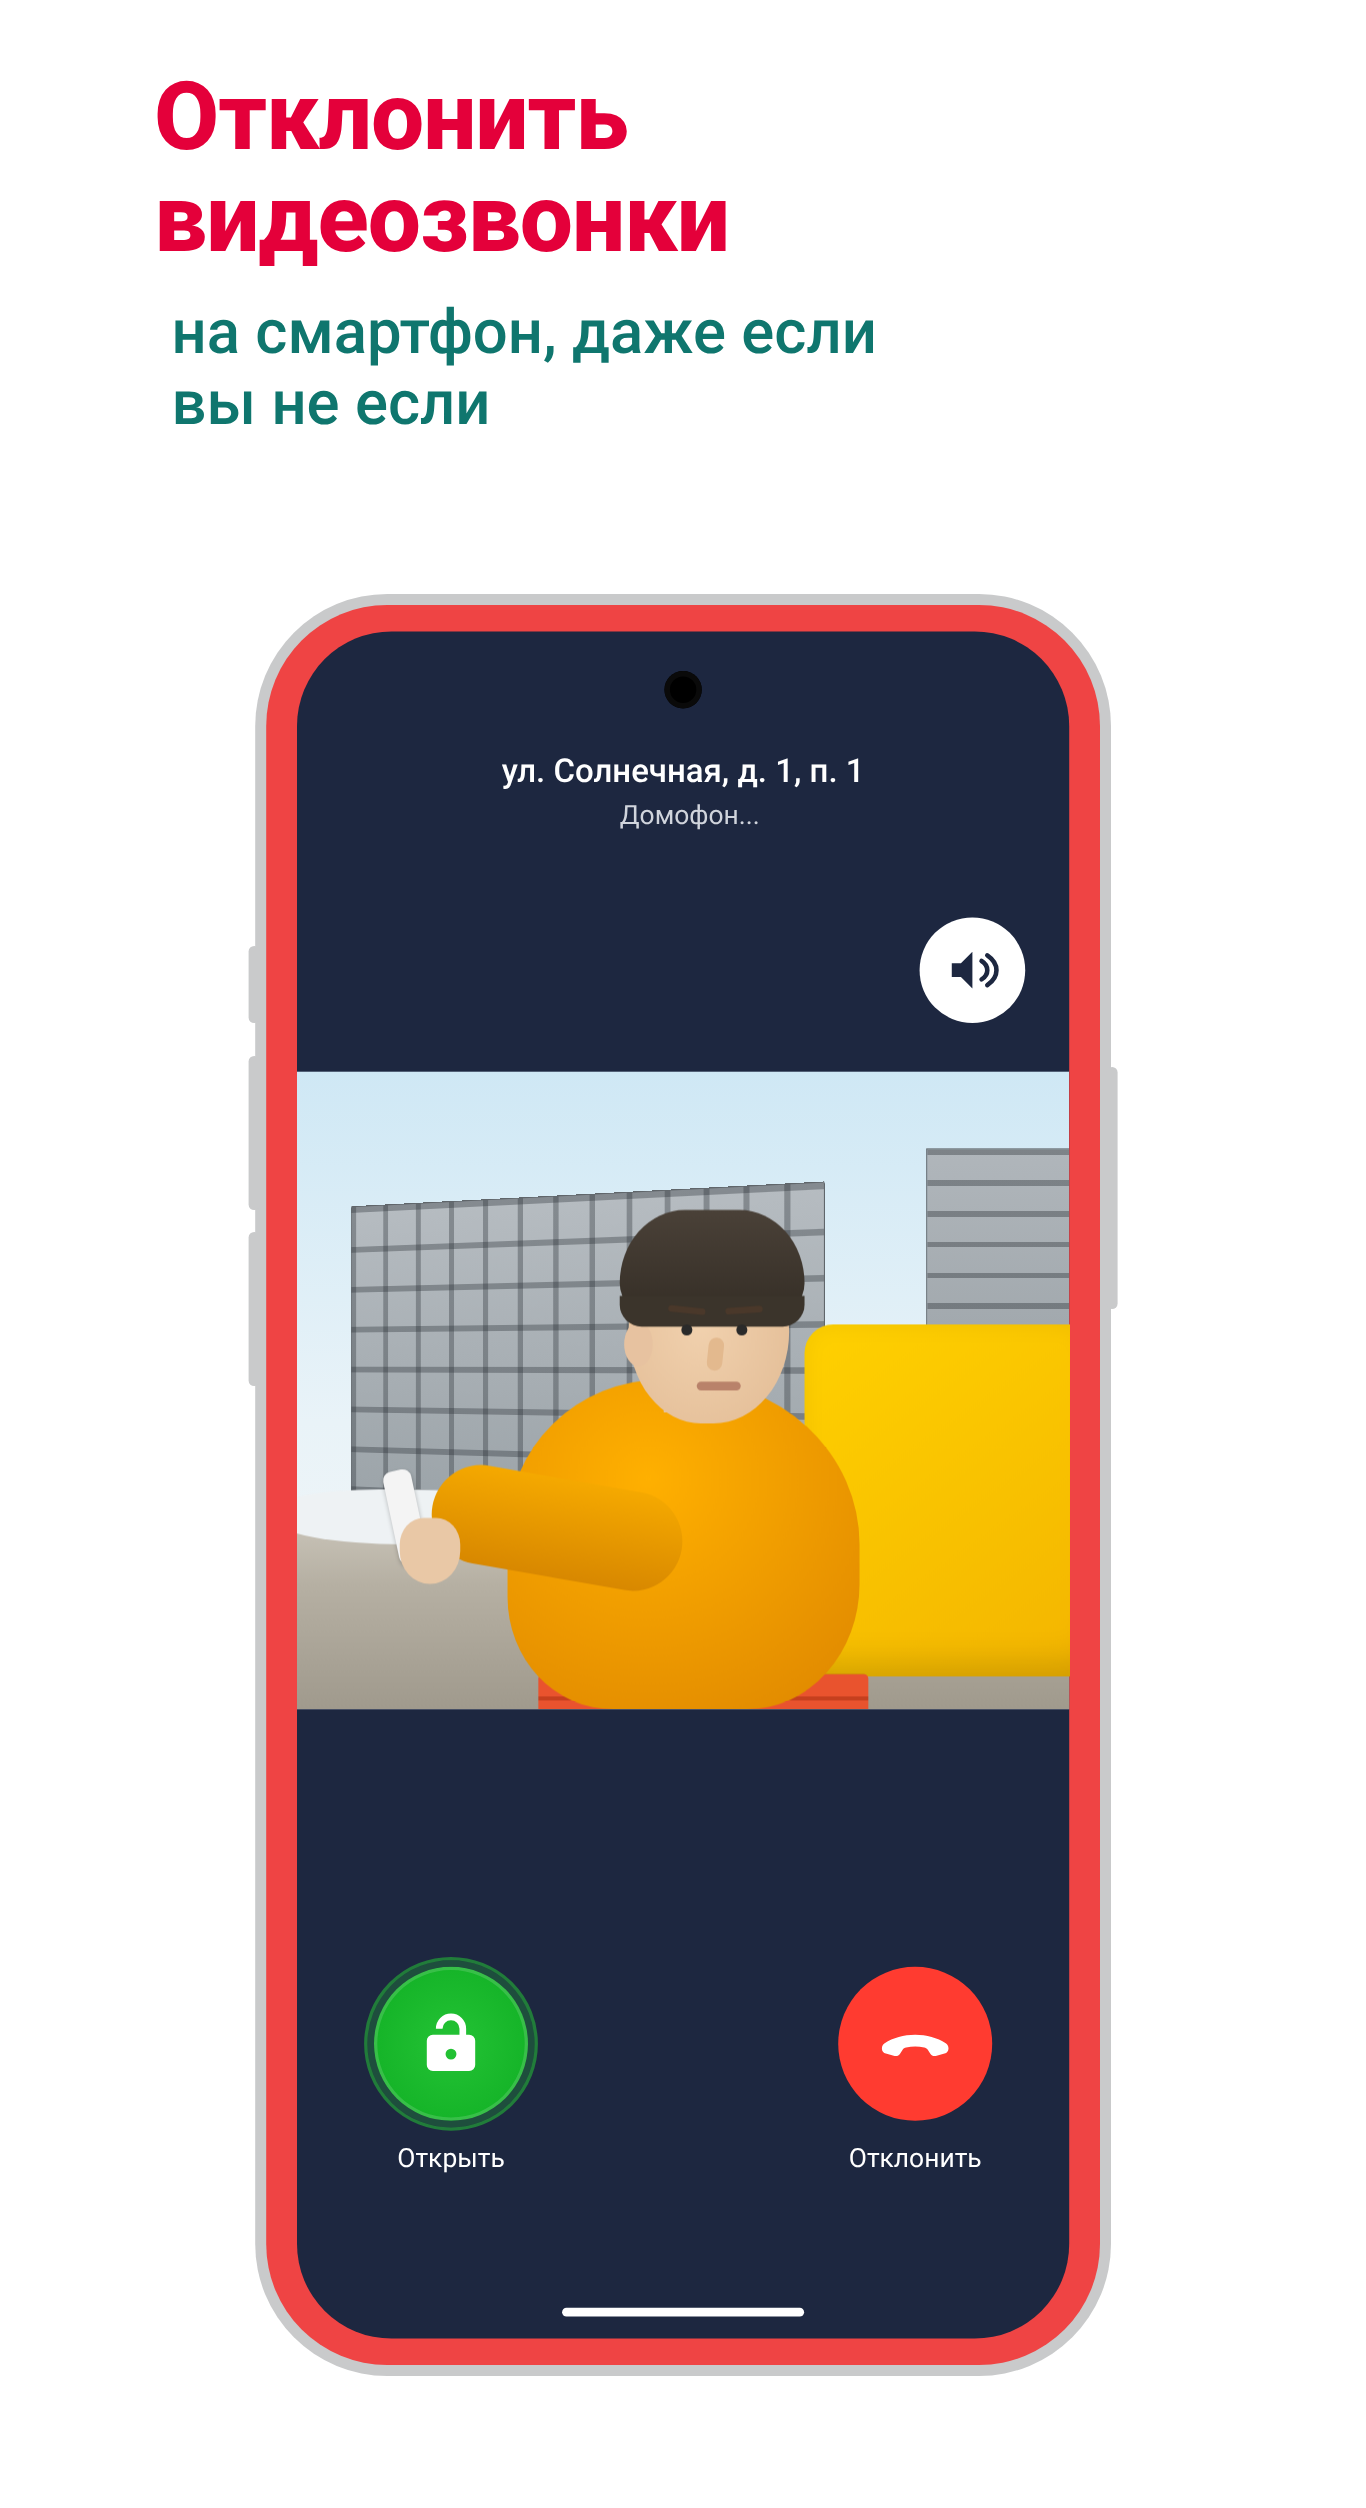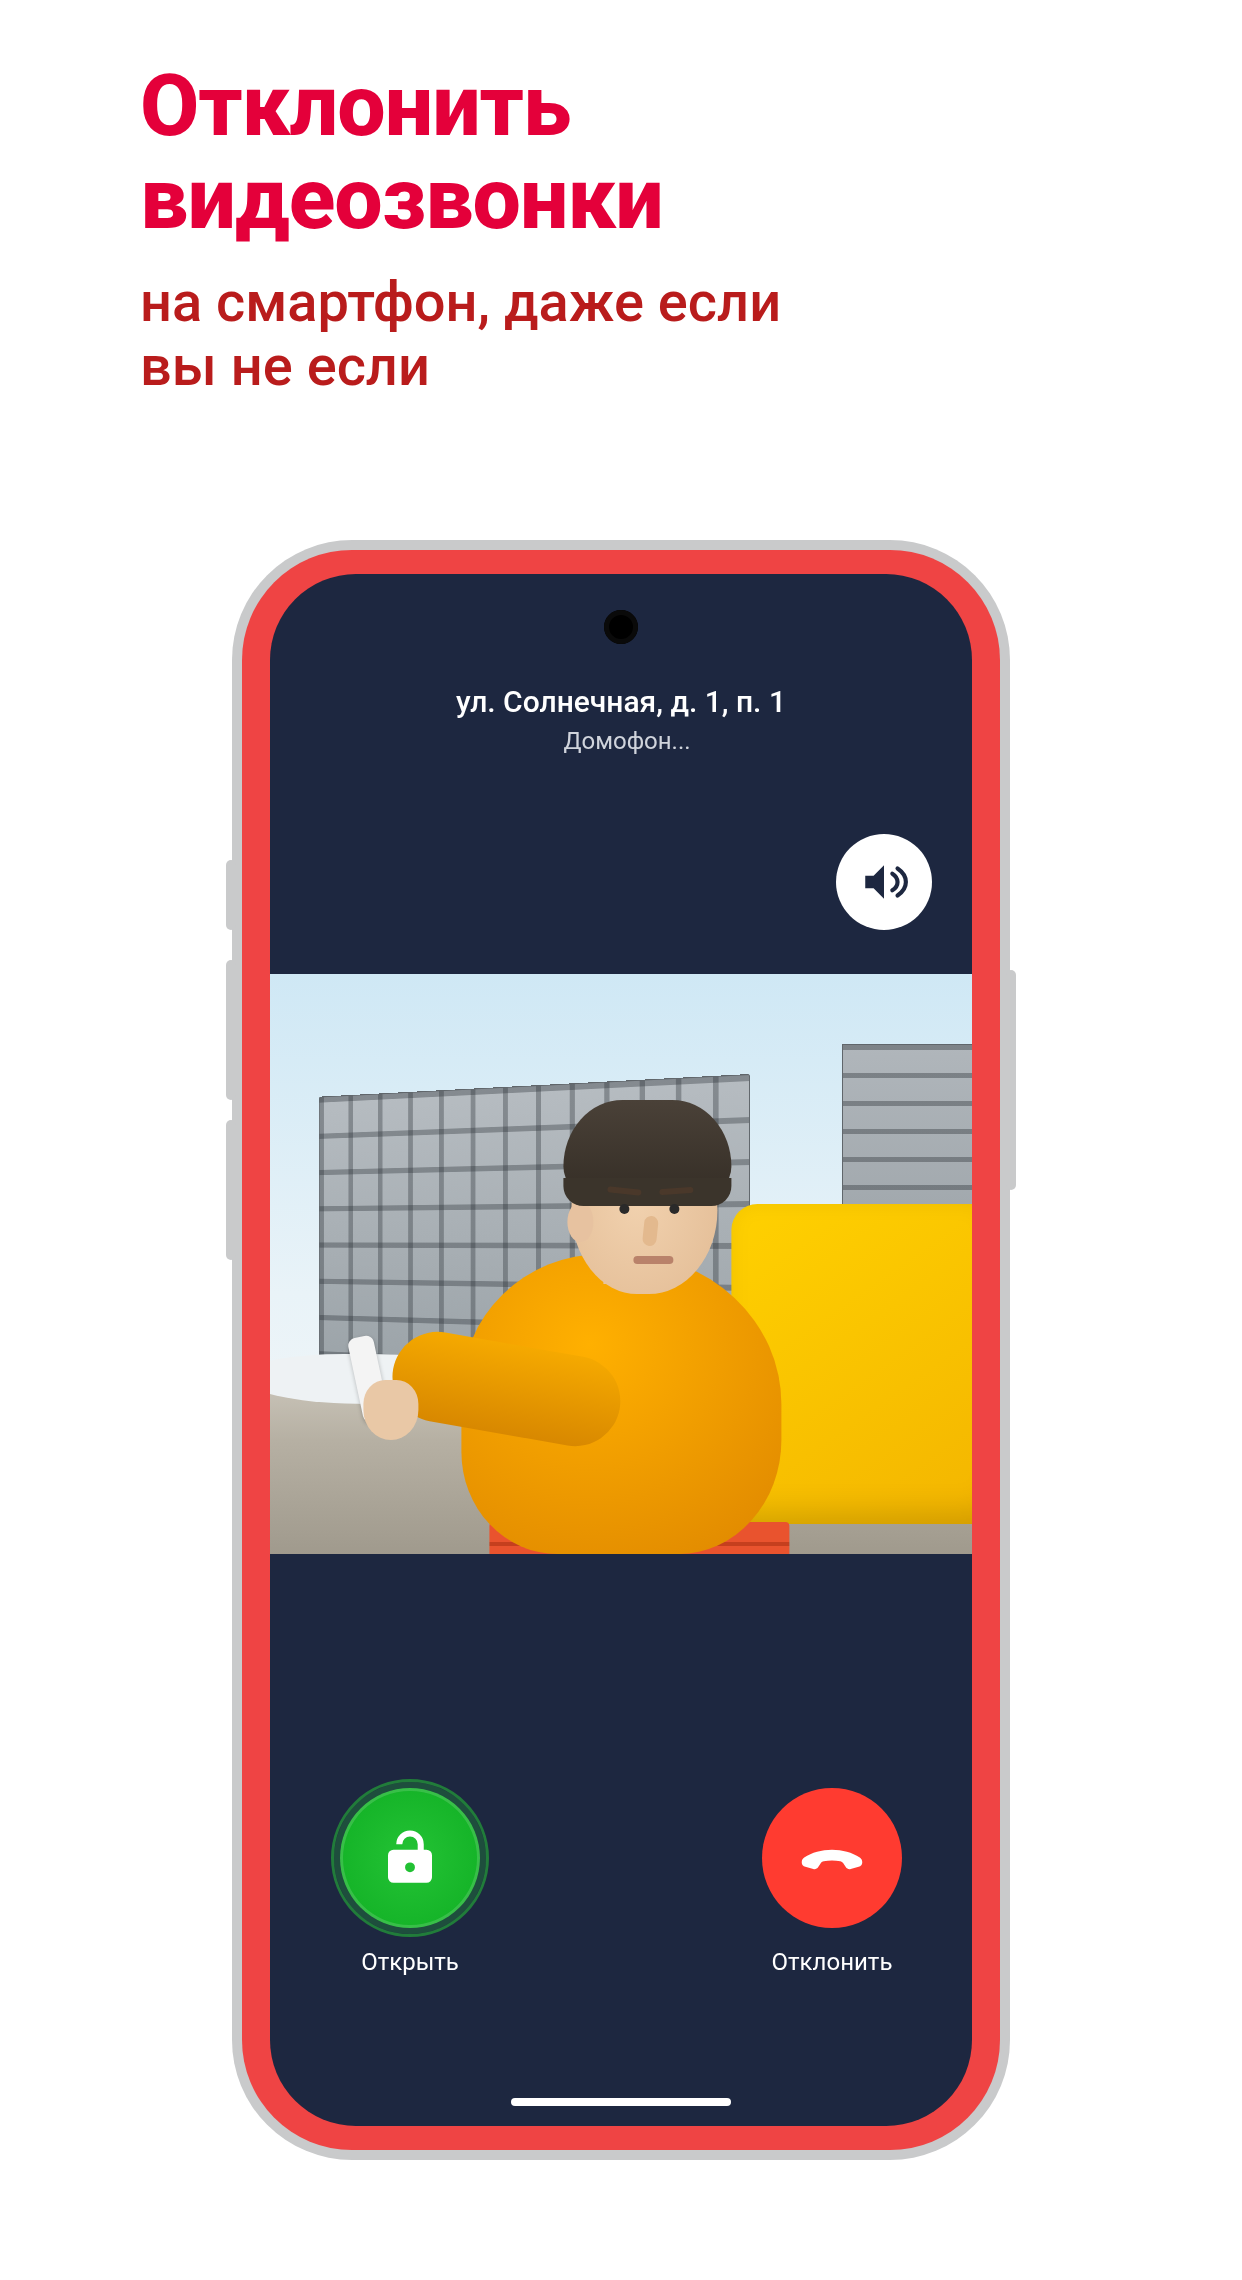--- a/index.html
+++ b/index.html
@@ -20,24 +20,25 @@
   }
   .headline-title {
     color: #e4003a;
     font-weight: 800;
     font-size: 86px;
     line-height: 1.08;
     letter-spacing: -1px;
   }
   .headline-sub {
     margin-top: 24px;
-    color: #b91c1c;
+    color: #0f766e;
     font-weight: 500;
     font-size: 56px;
     line-height: 1.15;
+    margin-left: 16px;
   }
 
   
   .phone-shell {
     position: absolute;
     left: 232px;
     top: 540px;
     width: 778px;
     height: 1620px;
     background: #c9cacb;

